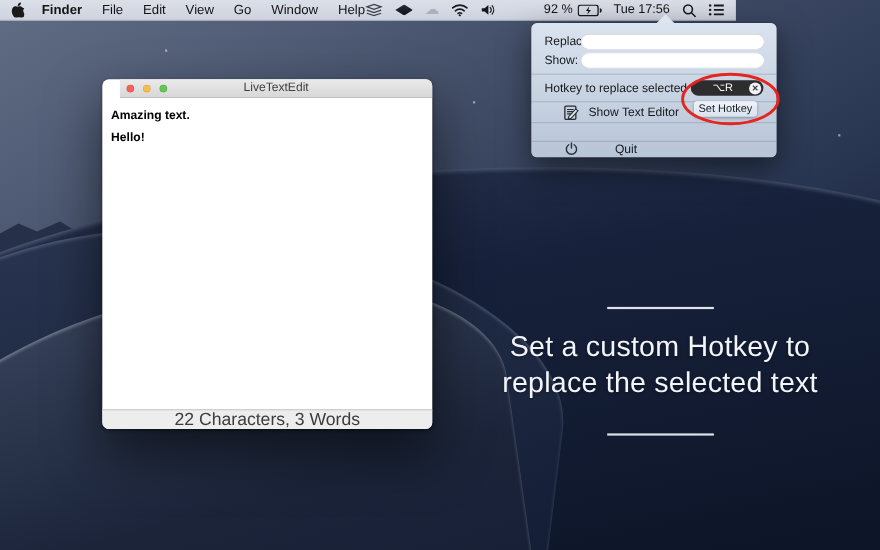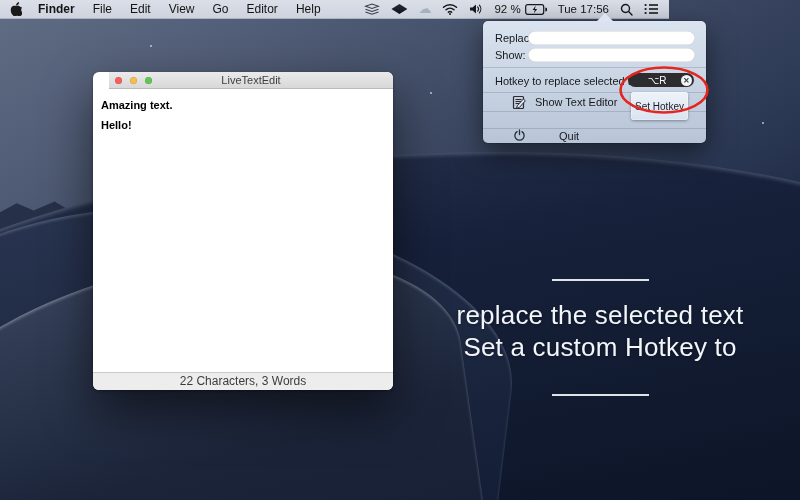--- a/index.html
+++ b/index.html
@@ -38,71 +38,71 @@
     border-bottom:1px solid rgba(90,100,120,.35);}
   .mb-left{display:flex;align-items:center;gap:18px;}
   .mb-item{cursor:default;white-space:nowrap;}
   .mb-item.bold{font-weight:bold;}
   .apple-icon{display:flex;align-items:center;margin-right:-2px;}
   .mb-right{margin-left:auto;display:flex;align-items:center;gap:11px;font-size:11.5px;}
   .mb-ico{display:flex;align-items:center;}
   .diamond-icon{width:16px;height:10px;background:linear-gradient(#262b36,#0e1119);
     clip-path:polygon(50% 0,100% 50%,50% 100%,0 50%);}
   .cloud-icon{font-size:13px;color:#a7b0bd;line-height:12px;}
-  .battery-group{display:flex;align-items:center;gap:4px;}
+  .battery-group{display:flex;align-items:center;gap:4px;margin-left:32px;}
   
   .popover{position:absolute;left:483px;top:21px;width:223px;height:122px;z-index:45;
     background:linear-gradient(#dae3ef,#b8c5d7);border-radius:5px;
     box-shadow:0 10px 28px rgba(0,0,0,.5),0 0 0 0.5px rgba(0,0,0,.25);font-size:11px;color:#16181d;}
   .popover .arrow{position:absolute;left:114px;top:-8px;width:0;height:0;
     border-left:8px solid transparent;border-right:8px solid transparent;border-bottom:8px solid #dce5f0;}
   .pop-label{position:absolute;left:12px;}
   .pop-field{position:absolute;left:45px;width:167px;height:14px;background:#fff;border-radius:7px;
     box-shadow:inset 0 0 0 0.5px rgba(0,0,0,.18);}
   .pop-sep{position:absolute;left:0;right:0;height:1px;background:rgba(70,80,100,.22);}
   .hotkey-pill{position:absolute;left:145px;top:52px;width:66px;height:14px;border-radius:7px;background:#2d2d30;
     color:#fff;font-size:10px;display:flex;align-items:center;justify-content:center;z-index:2;}
   .hotkey-pill .val{padding-right:8px;}
   .hotkey-clear{position:absolute;right:2px;top:1.5px;width:11px;height:11px;border-radius:50%;background:#f2f4f7;
     color:#36393f;font-size:7.5px;line-height:11px;text-align:center;font-weight:bold;}
-  .set-hotkey{position:absolute;left:148px;top:71px;width:57px;height:28px;z-index:3;
+  .set-hotkey{position:absolute;left:148px;top:71px;width:57px;height:14px;z-index:3;
     background:linear-gradient(#eef3fa,#d9e3f0);border-radius:3px;display:flex;align-items:center;justify-content:center;
     font-size:10px;color:#1b1d22;box-shadow:0 1px 3px rgba(0,0,0,.35),inset 0 0 0 0.5px rgba(255,255,255,.6);}
   .pop-row{position:absolute;left:0;right:0;display:flex;align-items:center;gap:8px;padding-left:28px;box-sizing:border-box;}
   .pop-row .ric{display:flex;align-items:center;width:16px;justify-content:center;}
   .annot{position:absolute;left:618px;top:65px;z-index:60;pointer-events:none;}
   
   .window{position:absolute;left:93px;top:72px;width:300px;height:318px;z-index:10;background:#fff;border-radius:6px;
     overflow:hidden;box-shadow:0 22px 48px rgba(0,0,0,.55),0 1px 3px rgba(0,0,0,.35);}
   .titlebar{height:16px;background:linear-gradient(#eaeaea,#d8d8d8);border-bottom:1px solid #b9b9b9;
     text-align:center;font-size:11px;line-height:16px;color:#3f3f3f;position:relative;margin-left:16px;}
   .tl{position:absolute;top:4.5px;width:7px;height:7px;border-radius:50%;}
   .tl.red{left:6px;background:#f6605b;box-shadow:inset 0 0 0 0.5px rgba(0,0,0,.15);}
   .tl.yellow{left:21px;background:#f6bd4e;box-shadow:inset 0 0 0 0.5px rgba(0,0,0,.15);}
   .tl.green{left:36px;background:#62c554;box-shadow:inset 0 0 0 0.5px rgba(0,0,0,.15);}
   .doc{padding:6px 8px;font-size:11px;font-weight:bold;color:#000;line-height:20px;height:262px;box-sizing:border-box;}
   .statusbar{position:absolute;bottom:0;left:0;right:0;height:17px;background:#ededee;border-top:1px solid #c9c9c9;
-    text-align:center;font-size:12px;line-height:17px;color:#3c3c3c;}
+    text-align:center;font-size:16px;line-height:17px;color:#3c3c3c;}
 </style>
 </head>
 <body>
 
 <div class="desktop">
   <div class="stars"></div>
   <div class="mountains-left"></div>
   <div class="mountains-right"></div>
   <div class="dune-main"></div>
   <div class="dune-left"></div>
   <div class="dune-bottomleft"></div>
 
   <div class="caption">
     <div class="cap-rule"></div>
     <div class="cap-text">
+      <div>Set a custom Hotkey to</div>
       <div>replace the selected text</div>
-      <div>Set a custom Hotkey to</div>
     </div>
     <div class="cap-rule"></div>
   </div>
 
   <div class="window">
     <div class="titlebar">
       <span class="tl red"></span>
       <span class="tl yellow"></span>
       <span class="tl green"></span>
       <span>LiveTextEdit</span>
@@ -122,21 +122,21 @@
         <svg width="12" height="14" viewBox="0 0 170 200">
           <path d="M150 72c-20-26-52-22-64-14-12-8-44-12-64 14-22 29-11 82 9 107 10 13 22 28 38 27 12-1 17-8 32-8s19 7 32 8c16 1 28-14 38-27 8-10 11-17 14-27-30-12-36-56-9-73z" fill="#1a1a1a"></path>
           <path d="M117 36c8-10 14-24 12-36-11 1-24 8-31 17-7 8-13 22-11 34 12 1 23-6 30-15z" fill="#1a1a1a"></path>
         </svg>
       </span>
       <span class="mb-item bold">Finder</span>
       <span class="mb-item">File</span>
       <span class="mb-item">Edit</span>
       <span class="mb-item">View</span>
       <span class="mb-item">Go</span>
-      <span class="mb-item">Editor</span>
+      <span class="mb-item">Window</span>
       <span class="mb-item">Help</span>
     </div>
     <div class="mb-right">
       <span class="mb-ico">
         <svg width="16" height="12" viewBox="0 0 16 12">
           <path d="M1.5 3.2 8 1l6.5 2.2L8 5.4z" fill="none" stroke="#3a3f48" stroke-width="1.1"></path>
           <path d="M1.5 6.2 8 8.4l6.5-2.2" fill="none" stroke="#3a3f48" stroke-width="1.1"></path>
           <path d="M1.5 9 8 11.2 14.5 9" fill="none" stroke="#3a3f48" stroke-width="1.1"></path>
         </svg>
       </span>

